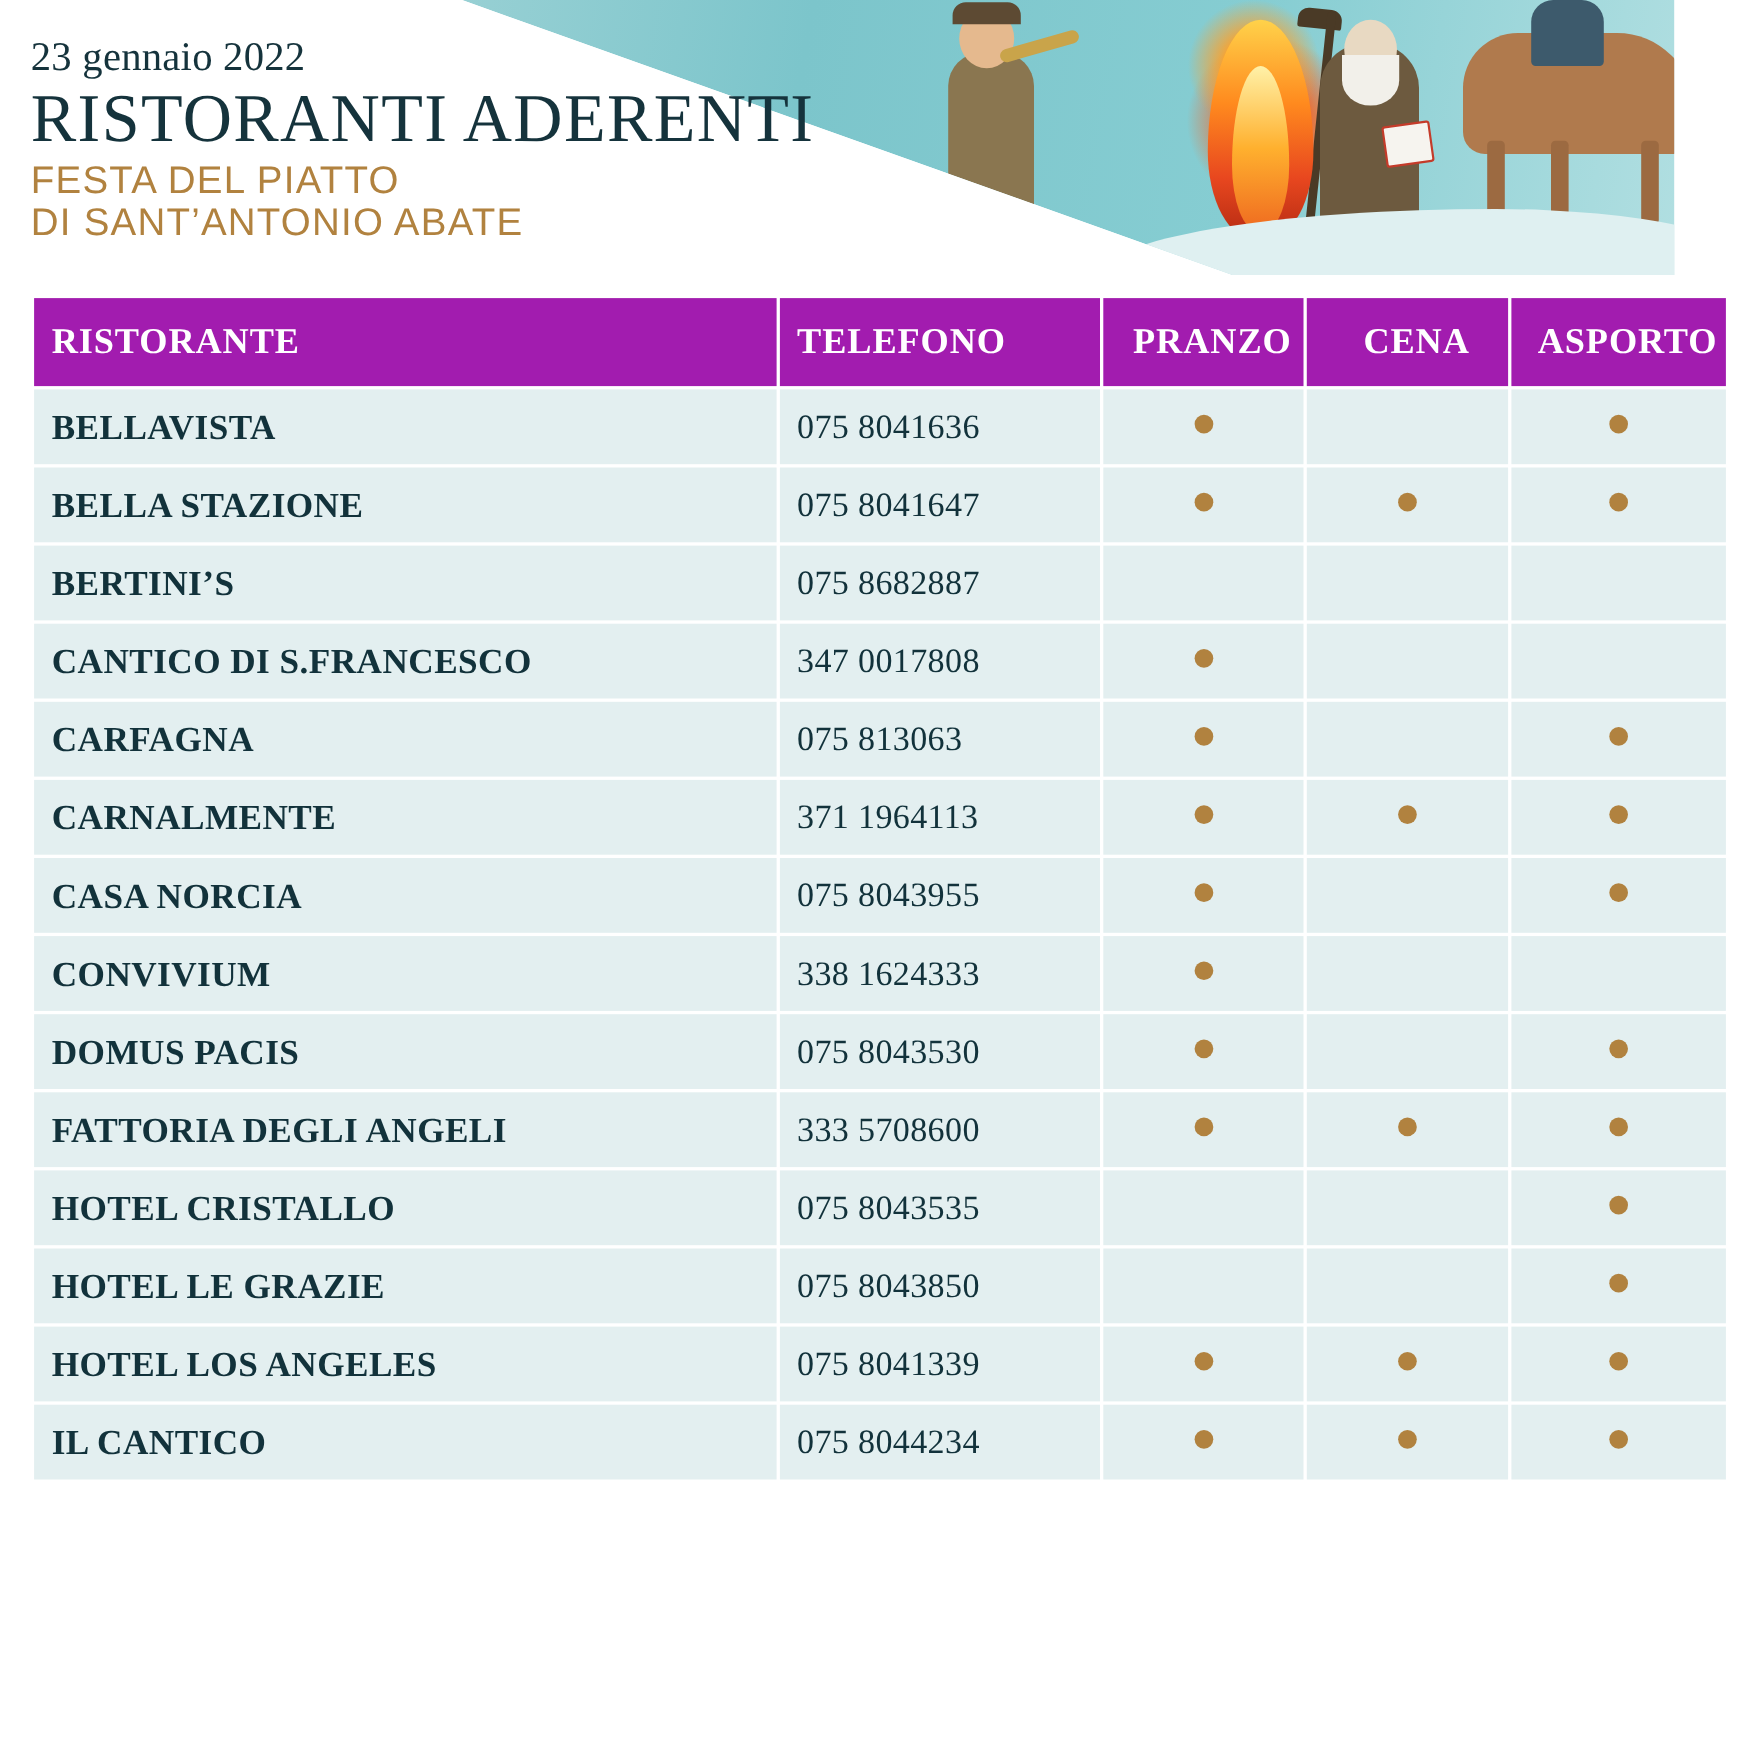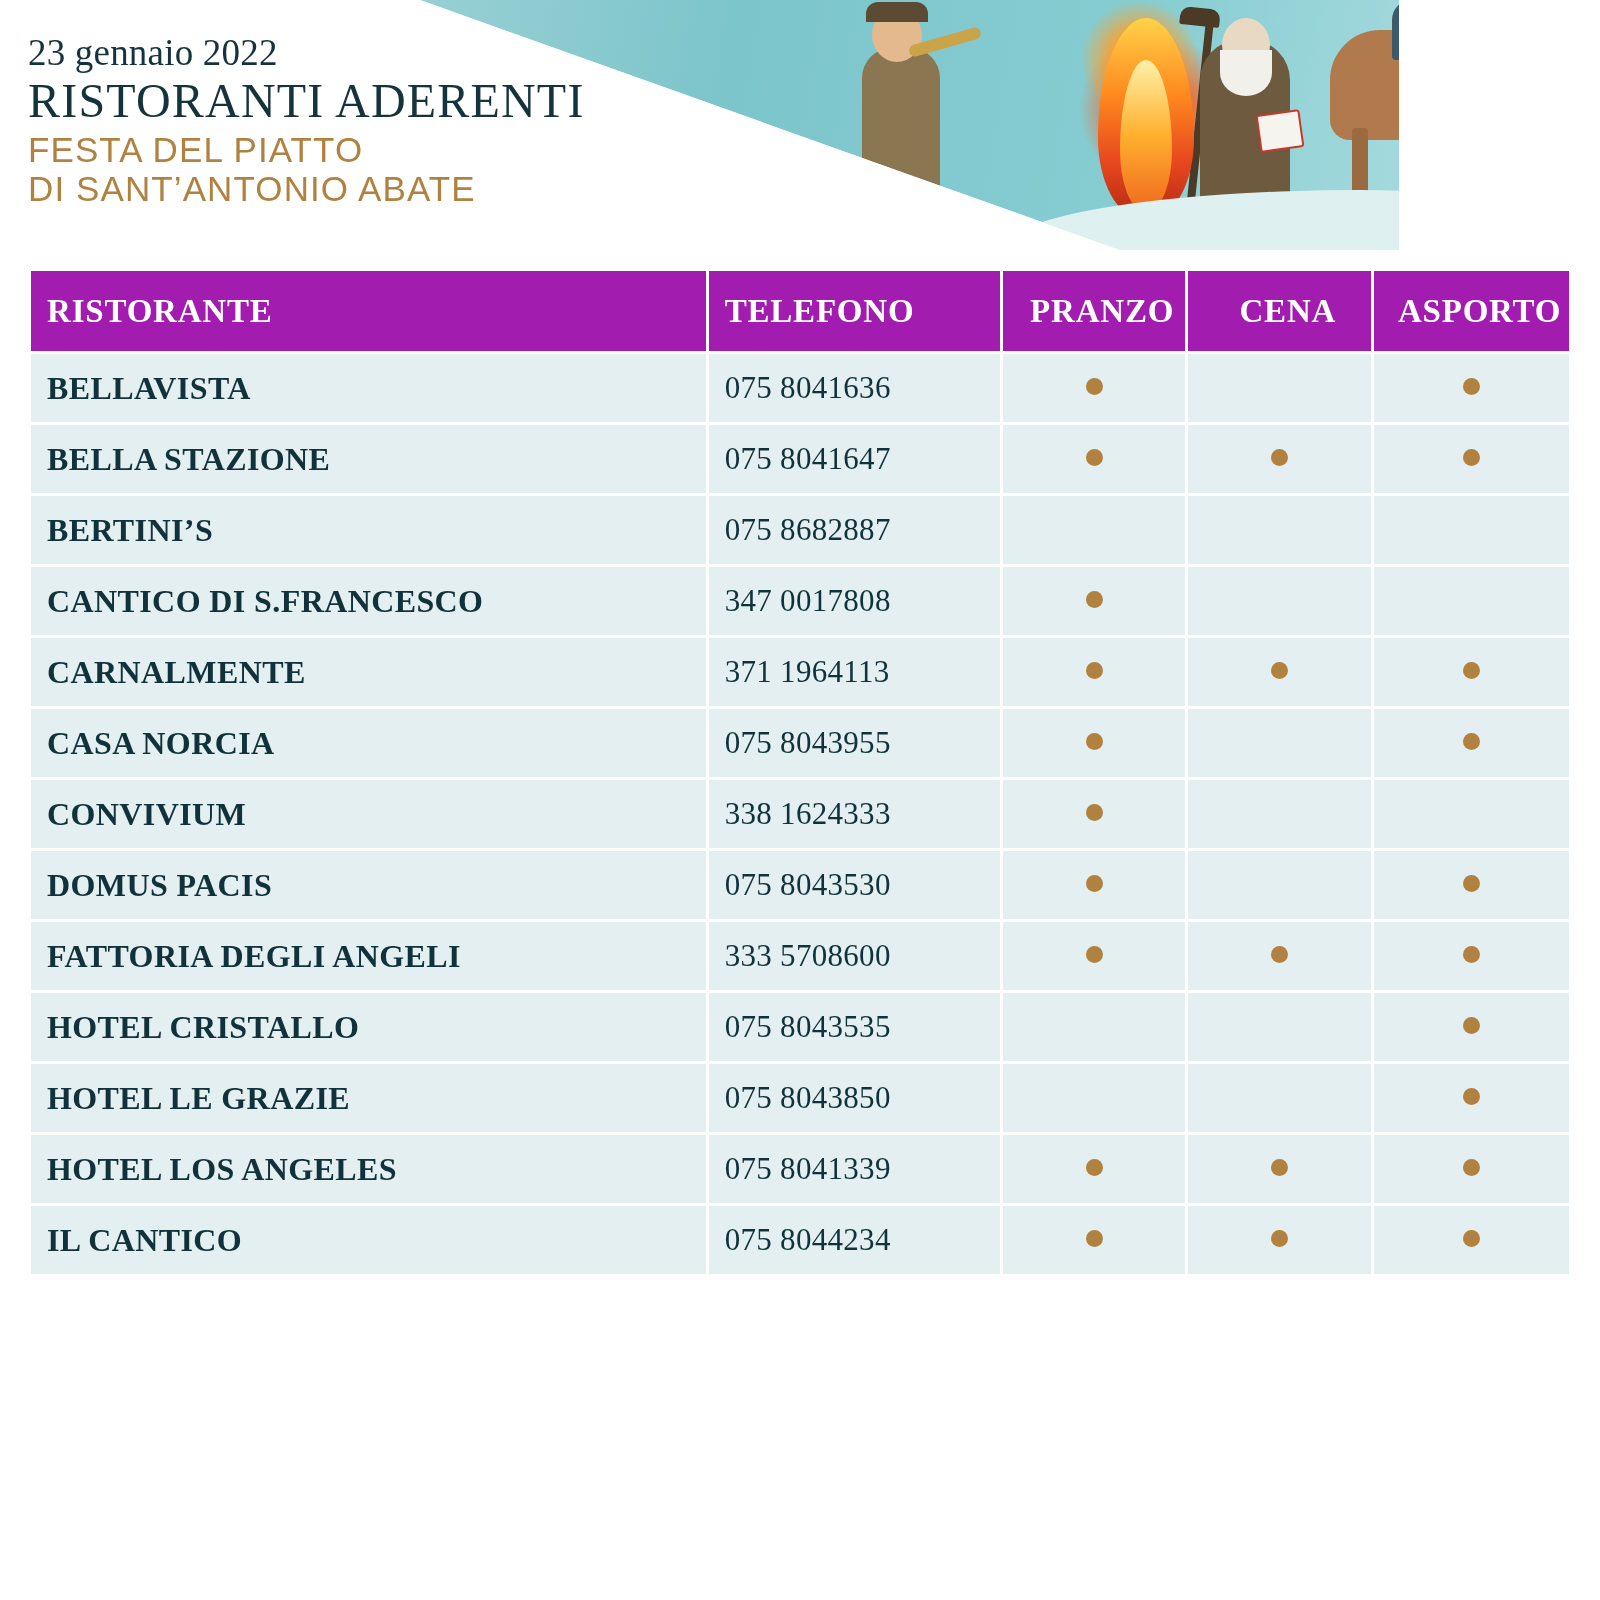--- a/index.html
+++ b/index.html
@@ -11,21 +11,21 @@
     height: 1600px;
     background: #ffffff;
     font-family: "Liberation Serif", serif;
     overflow: hidden;
     position: relative;
   }
 
   
   .header {
     position: relative;
-    width: 1399px;
+    width: 1522px;
     height: 250px;
     overflow: hidden;
   }
   .artwork {
     position: absolute;
     top: 0;
     left: 0;
     width: 1600px;
     height: 250px;
     background:
@@ -155,21 +155,21 @@
   .date-line {
     font-family: "Liberation Serif", serif;
     font-size: 37px;
     color: #15333c;
     letter-spacing: 0.2px;
     line-height: 1;
     margin-bottom: 6px;
   }
   .title-line {
     font-family: "Liberation Serif", serif;
-    font-size: 48px;
+    font-size: 62px;
     color: #15333c;
     letter-spacing: 1.2px;
     line-height: 1.02;
     margin-bottom: 4px;
   }
   .sub-line {
     font-family: "Liberation Sans", sans-serif;
     font-size: 35px;
     color: #b1823f;
     letter-spacing: 1.1px;
@@ -311,20 +311,27 @@
           <td class="mark"><span class="dot off"></span></td>
         </tr>
         <tr>
           <td class="name">CANTICO DI S.FRANCESCO</td>
           <td class="phone">347 0017808</td>
           <td class="mark"><span class="dot"></span></td>
           <td class="mark"><span class="dot off"></span></td>
           <td class="mark"><span class="dot off"></span></td>
         </tr>
         <tr>
+          <td class="name">CARFAGNA</td>
+          <td class="phone">075 813063</td>
+          <td class="mark"><span class="dot"></span></td>
+          <td class="mark"><span class="dot off"></span></td>
+          <td class="mark"><span class="dot"></span></td>
+        </tr>
+        <tr>
           <td class="name">CARNALMENTE</td>
           <td class="phone">371 1964113</td>
           <td class="mark"><span class="dot"></span></td>
           <td class="mark"><span class="dot"></span></td>
           <td class="mark"><span class="dot"></span></td>
         </tr>
         <tr>
           <td class="name">CASA NORCIA</td>
           <td class="phone">075 8043955</td>
           <td class="mark"><span class="dot"></span></td>

